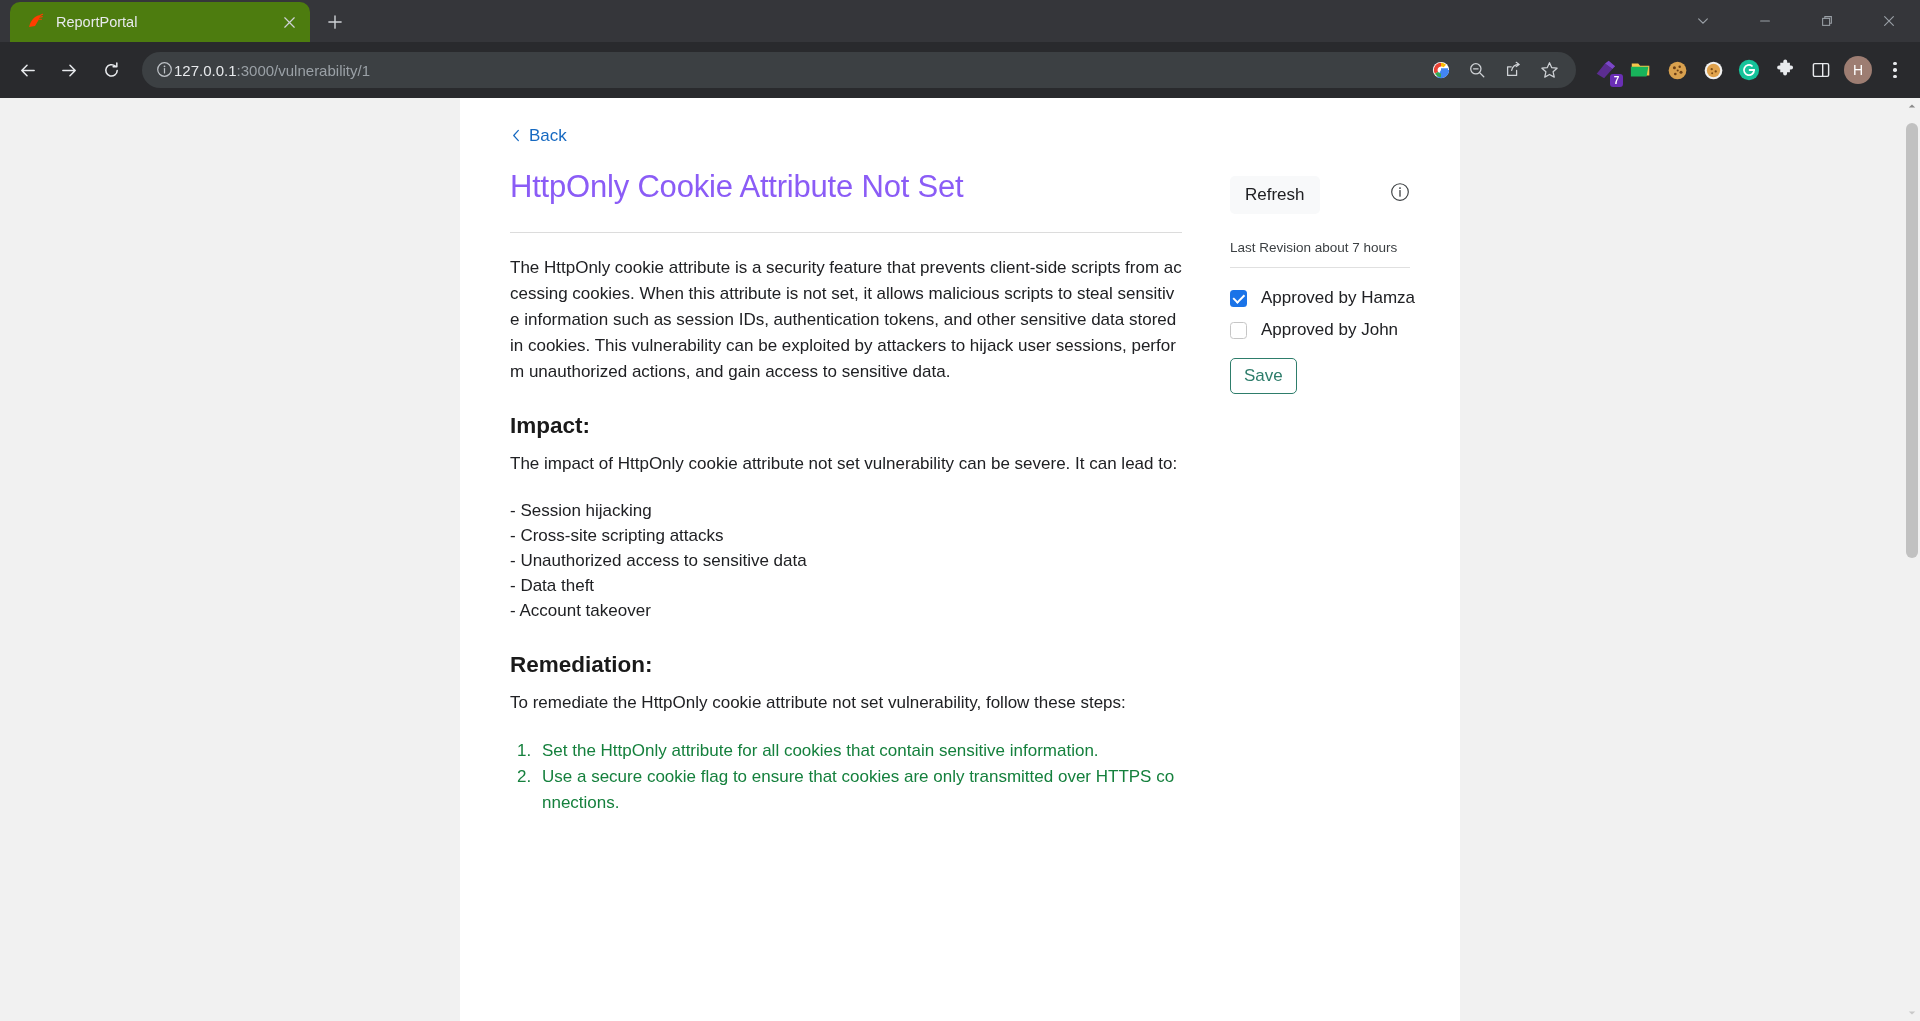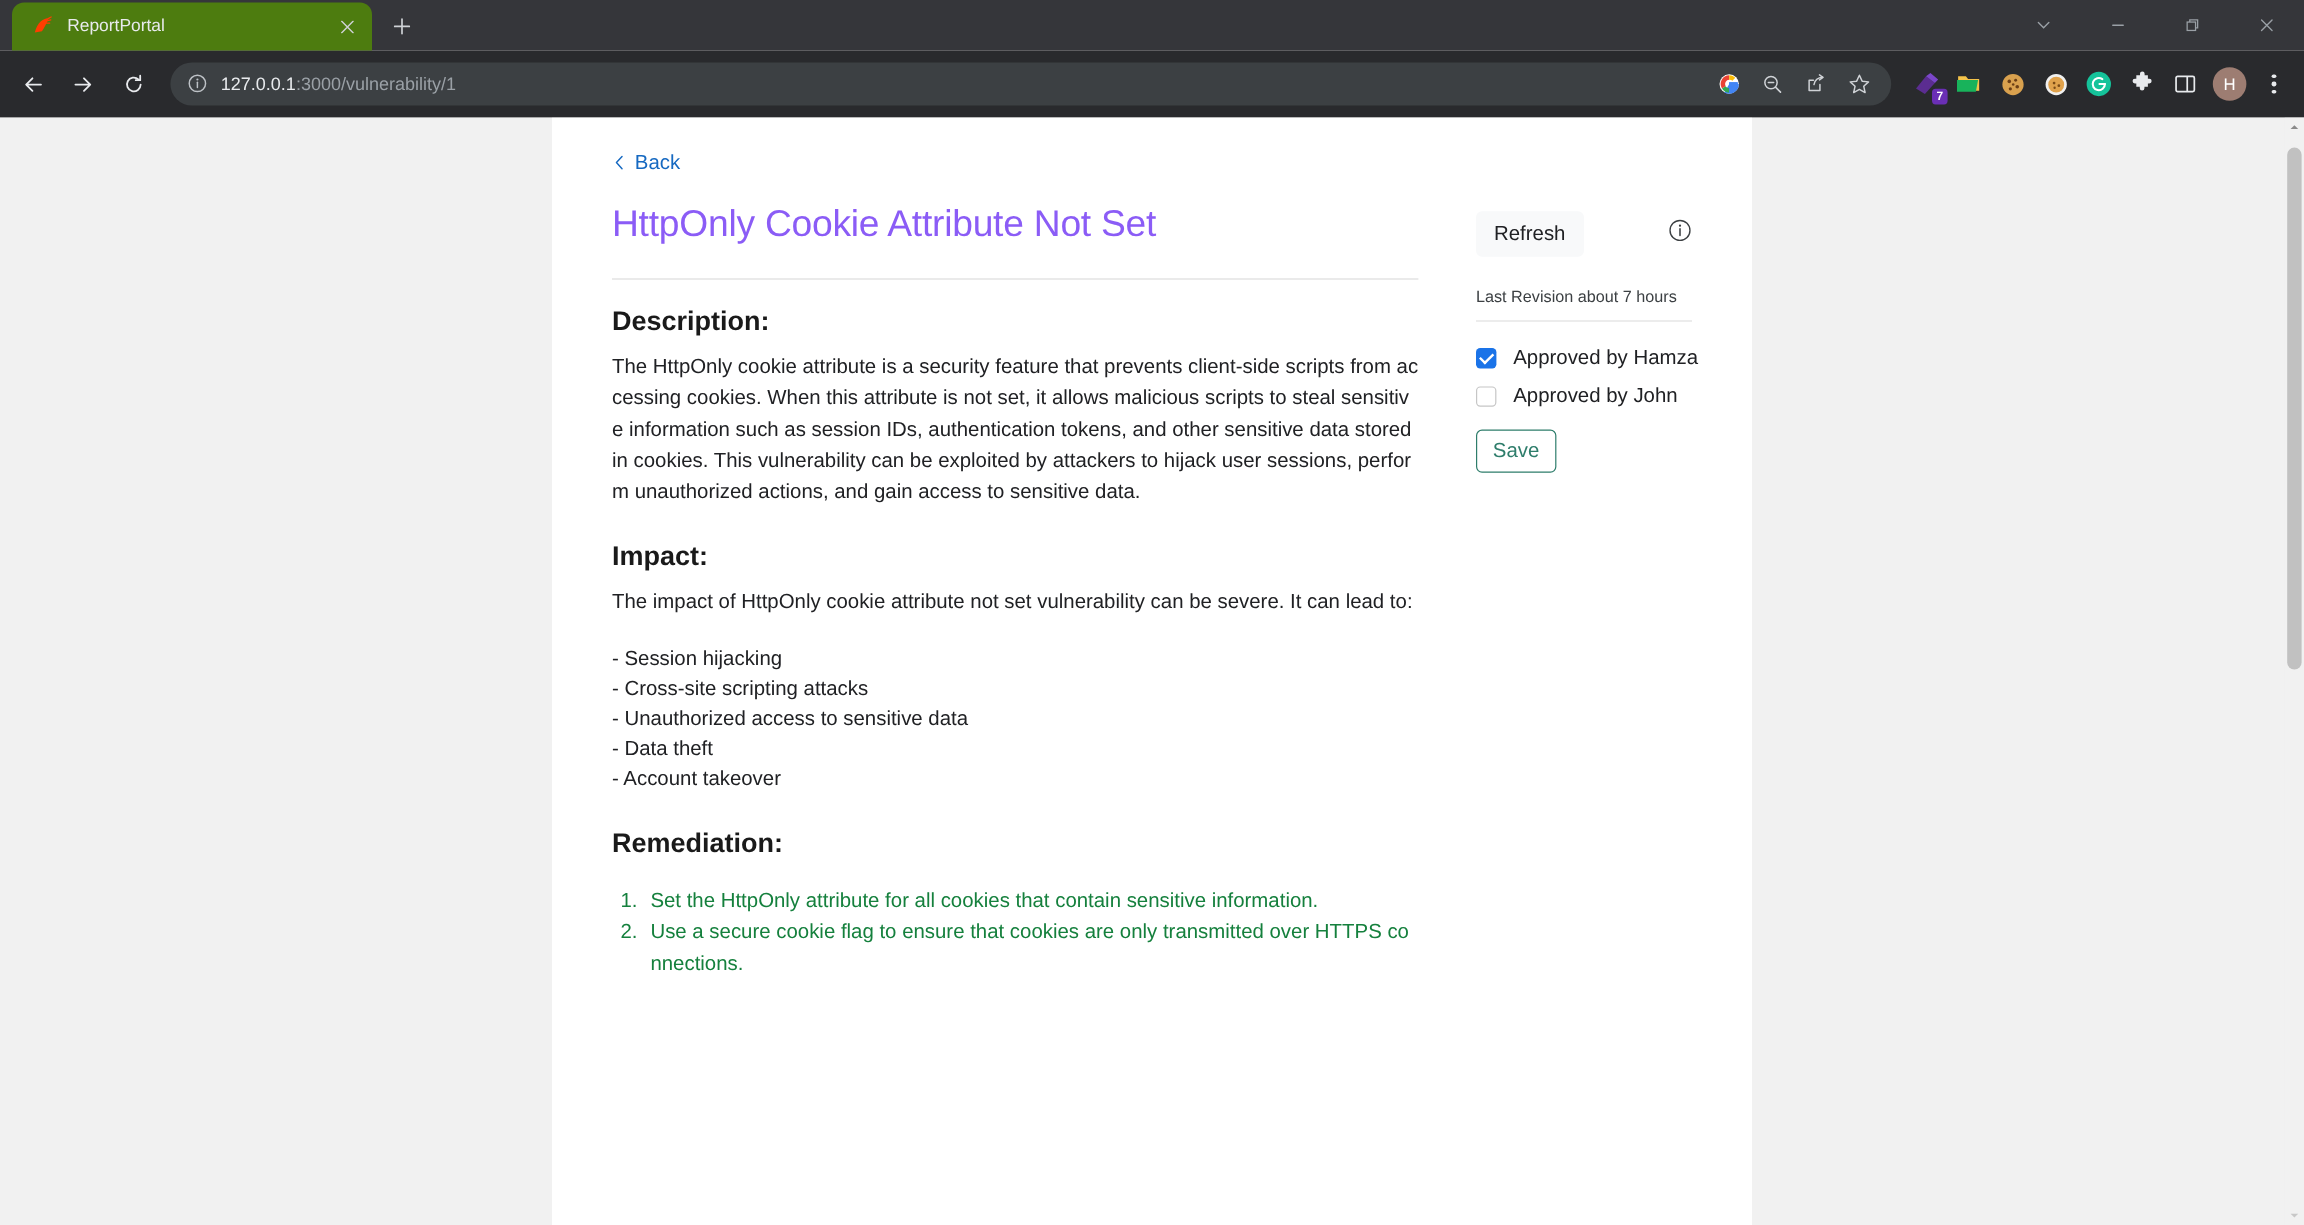--- a/index.html
+++ b/index.html
@@ -77,21 +77,20 @@
   }
   .omnibox {
     flex: 1;
     height: 36px;
     background: #3c4043;
     border-radius: 18px;
     display: flex;
     align-items: center;
     padding: 0 8px 0 14px;
     margin: 0 8px;
-    gap: 10px;
     min-width: 0;
   }
   .omni-info { width: 18px; height: 18px; flex: none; color: #bdc1c6; }
   .omni-url {
     flex: 1;
     font-size: 15px;
     color: #9aa0a6;
     white-space: nowrap;
     overflow: hidden;
     min-width: 0;
@@ -445,35 +444,35 @@
         </span>
         <span>Back</span>
       </a>
 
       <div class="content-row">
 
         <div class="main-col">
           <h1 class="doc-title">HttpOnly Cookie Attribute Not Set</h1>
           <hr class="title-rule">
 
-          <h2 class="sec">Description:</h2>
           <p class="body">The HttpOnly cookie attribute is a security feature that prevents client-side scripts from accessing cookies. When this attribute is not set, it allows malicious scripts to steal sensitive information such as session IDs, authentication tokens, and other sensitive data stored in cookies. This vulnerability can be exploited by attackers to hijack user sessions, perform unauthorized actions, and gain access to sensitive data.</p>
 
           <h2 class="sec spaced">Impact:</h2>
           <p class="body nobreak">The impact of HttpOnly cookie attribute not set vulnerability can be severe. It can lead to:</p>
 
           <ul class="dash-list">
             <li>- Session hijacking</li>
             <li>- Cross-site scripting attacks</li>
             <li>- Unauthorized access to sensitive data</li>
             <li>- Data theft</li>
             <li>- Account takeover</li>
           </ul>
 
           <h2 class="sec spaced">Remediation:</h2>
+          <p class="body nobreak">To remediate the HttpOnly cookie attribute not set vulnerability, follow these steps:</p>
 
           <ol class="steps">
             <li>Set the HttpOnly attribute for all cookies that contain sensitive information.</li>
             <li>Use a secure cookie flag to ensure that cookies are only transmitted over HTTPS connections.</li>
           </ol>
         </div>
 
         <div class="side-col">
           <div class="side-head">
             <button class="refresh-btn">Refresh</button>

